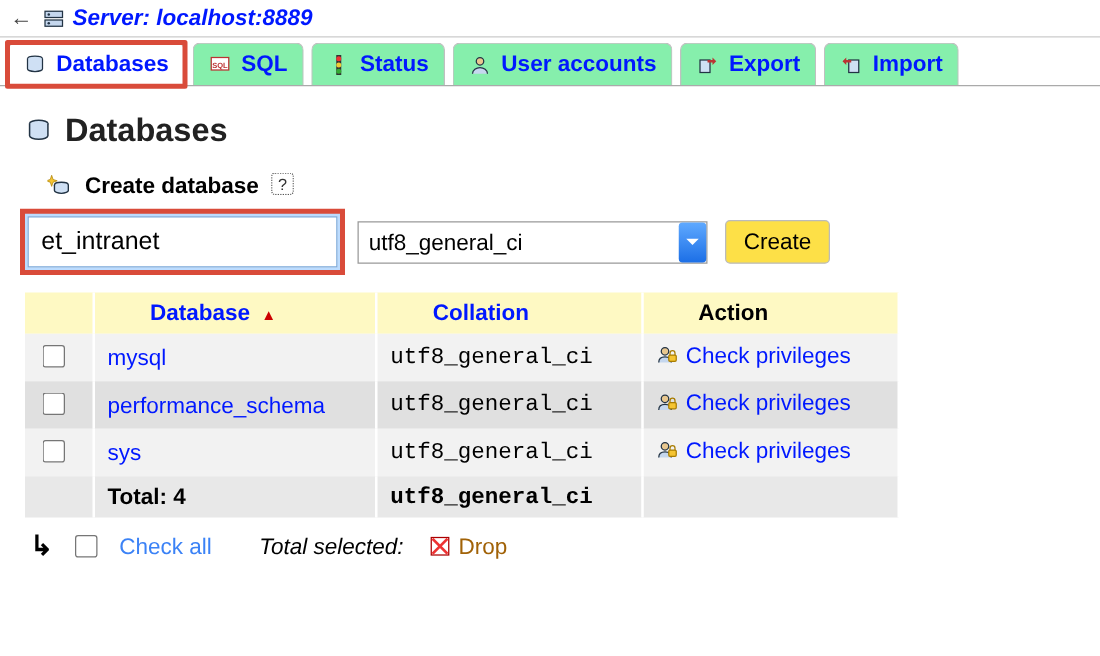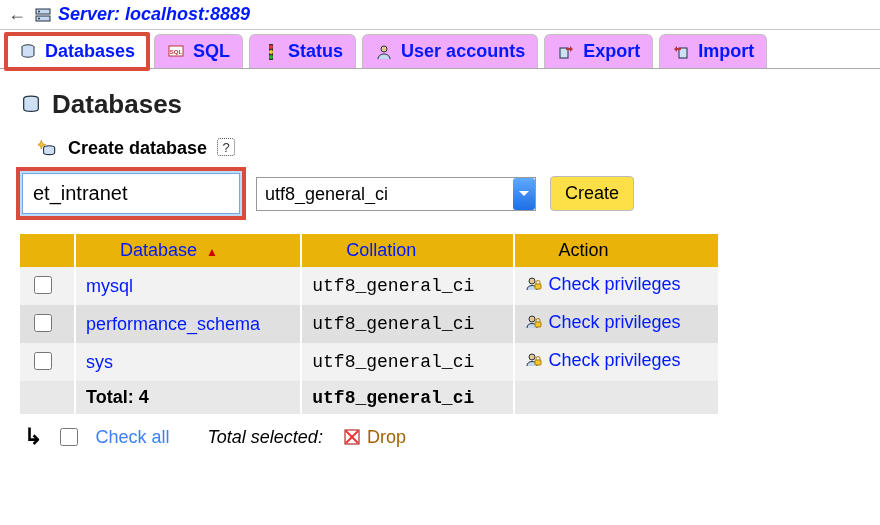--- a/index.html
+++ b/index.html
@@ -28,21 +28,21 @@
     gap: 6px;
     padding: 4px 6px 0 6px;
     align-items: flex-end;
     border-bottom: 1px solid #aaa;
   }
   .tab {
     display: flex;
     align-items: center;
     gap: 8px;
     padding: 6px 12px;
-    background: #f0abfc;
+    background: #86efac;
     border: 1px solid #c0c0c0;
     border-bottom: none;
     border-radius: 6px 6px 0 0;
     color: #0018ff;
     font-weight: bold;
     cursor: pointer;
     position: relative;
     font-size: 18px;
   }
   .tab .ticon { width: 18px; height: 18px; display:inline-block; }
@@ -67,21 +67,21 @@
   .create-row .lbl { font-weight: bold; font-size: 18px; }
   .form-row {
     display:flex; align-items:center; gap: 14px; margin-bottom: 18px;
     position: relative;
   }
   .dbname-wrap {
     position: relative;
     padding: 2px;
   }
   .dbname-input {
-    width: 218px; font-size: 20px; padding: 8px 10px;
+    width: 248px; font-size: 20px; padding: 8px 10px;
     border: 1px solid #7aa7d9; box-shadow: 0 0 0 3px #bcdcff;
   }
   .highlight-input {
     position: absolute;
     border: 4px solid #d94b3a;
     top: -4px; left: -4px; right: -4px; bottom: -4px;
     pointer-events: none;
   }
   .collation-select {
     font-size: 18px; padding: 6px 24px 6px 8px;
@@ -107,21 +107,21 @@
     border:1px solid #bbb; border-radius: 4px; cursor:pointer;
   }
   table.db-list {
     border-collapse: collapse; width: 700px; margin-top: 4px;
   }
   table.db-list th, table.db-list td {
     text-align: left; padding: 6px 10px; font-size: 18px;
     border-right: 2px solid #fff;
   }
   table.db-list thead th {
-    background: #eab308; font-weight: normal; padding-left: 44px;
+    background: #fef9c3; font-weight: bold; padding-left: 44px;
   }
   table.db-list thead th.sortable { color:#0018ff; }
   table.db-list tbody tr:nth-child(odd) td { background:#f2f2f2; }
   table.db-list tbody tr:nth-child(even) td { background:#e0e0e0; }
   table.db-list tfoot td { background:#e8e8e8; font-weight:bold; }
   .db-link { color:#0018ff; }
   .mono { font-family: "Courier New", monospace; font-size: 17px; }
   .checkcell { width: 42px; text-align:center; }
   input[type=checkbox] {
     width:18px; height:18px;

